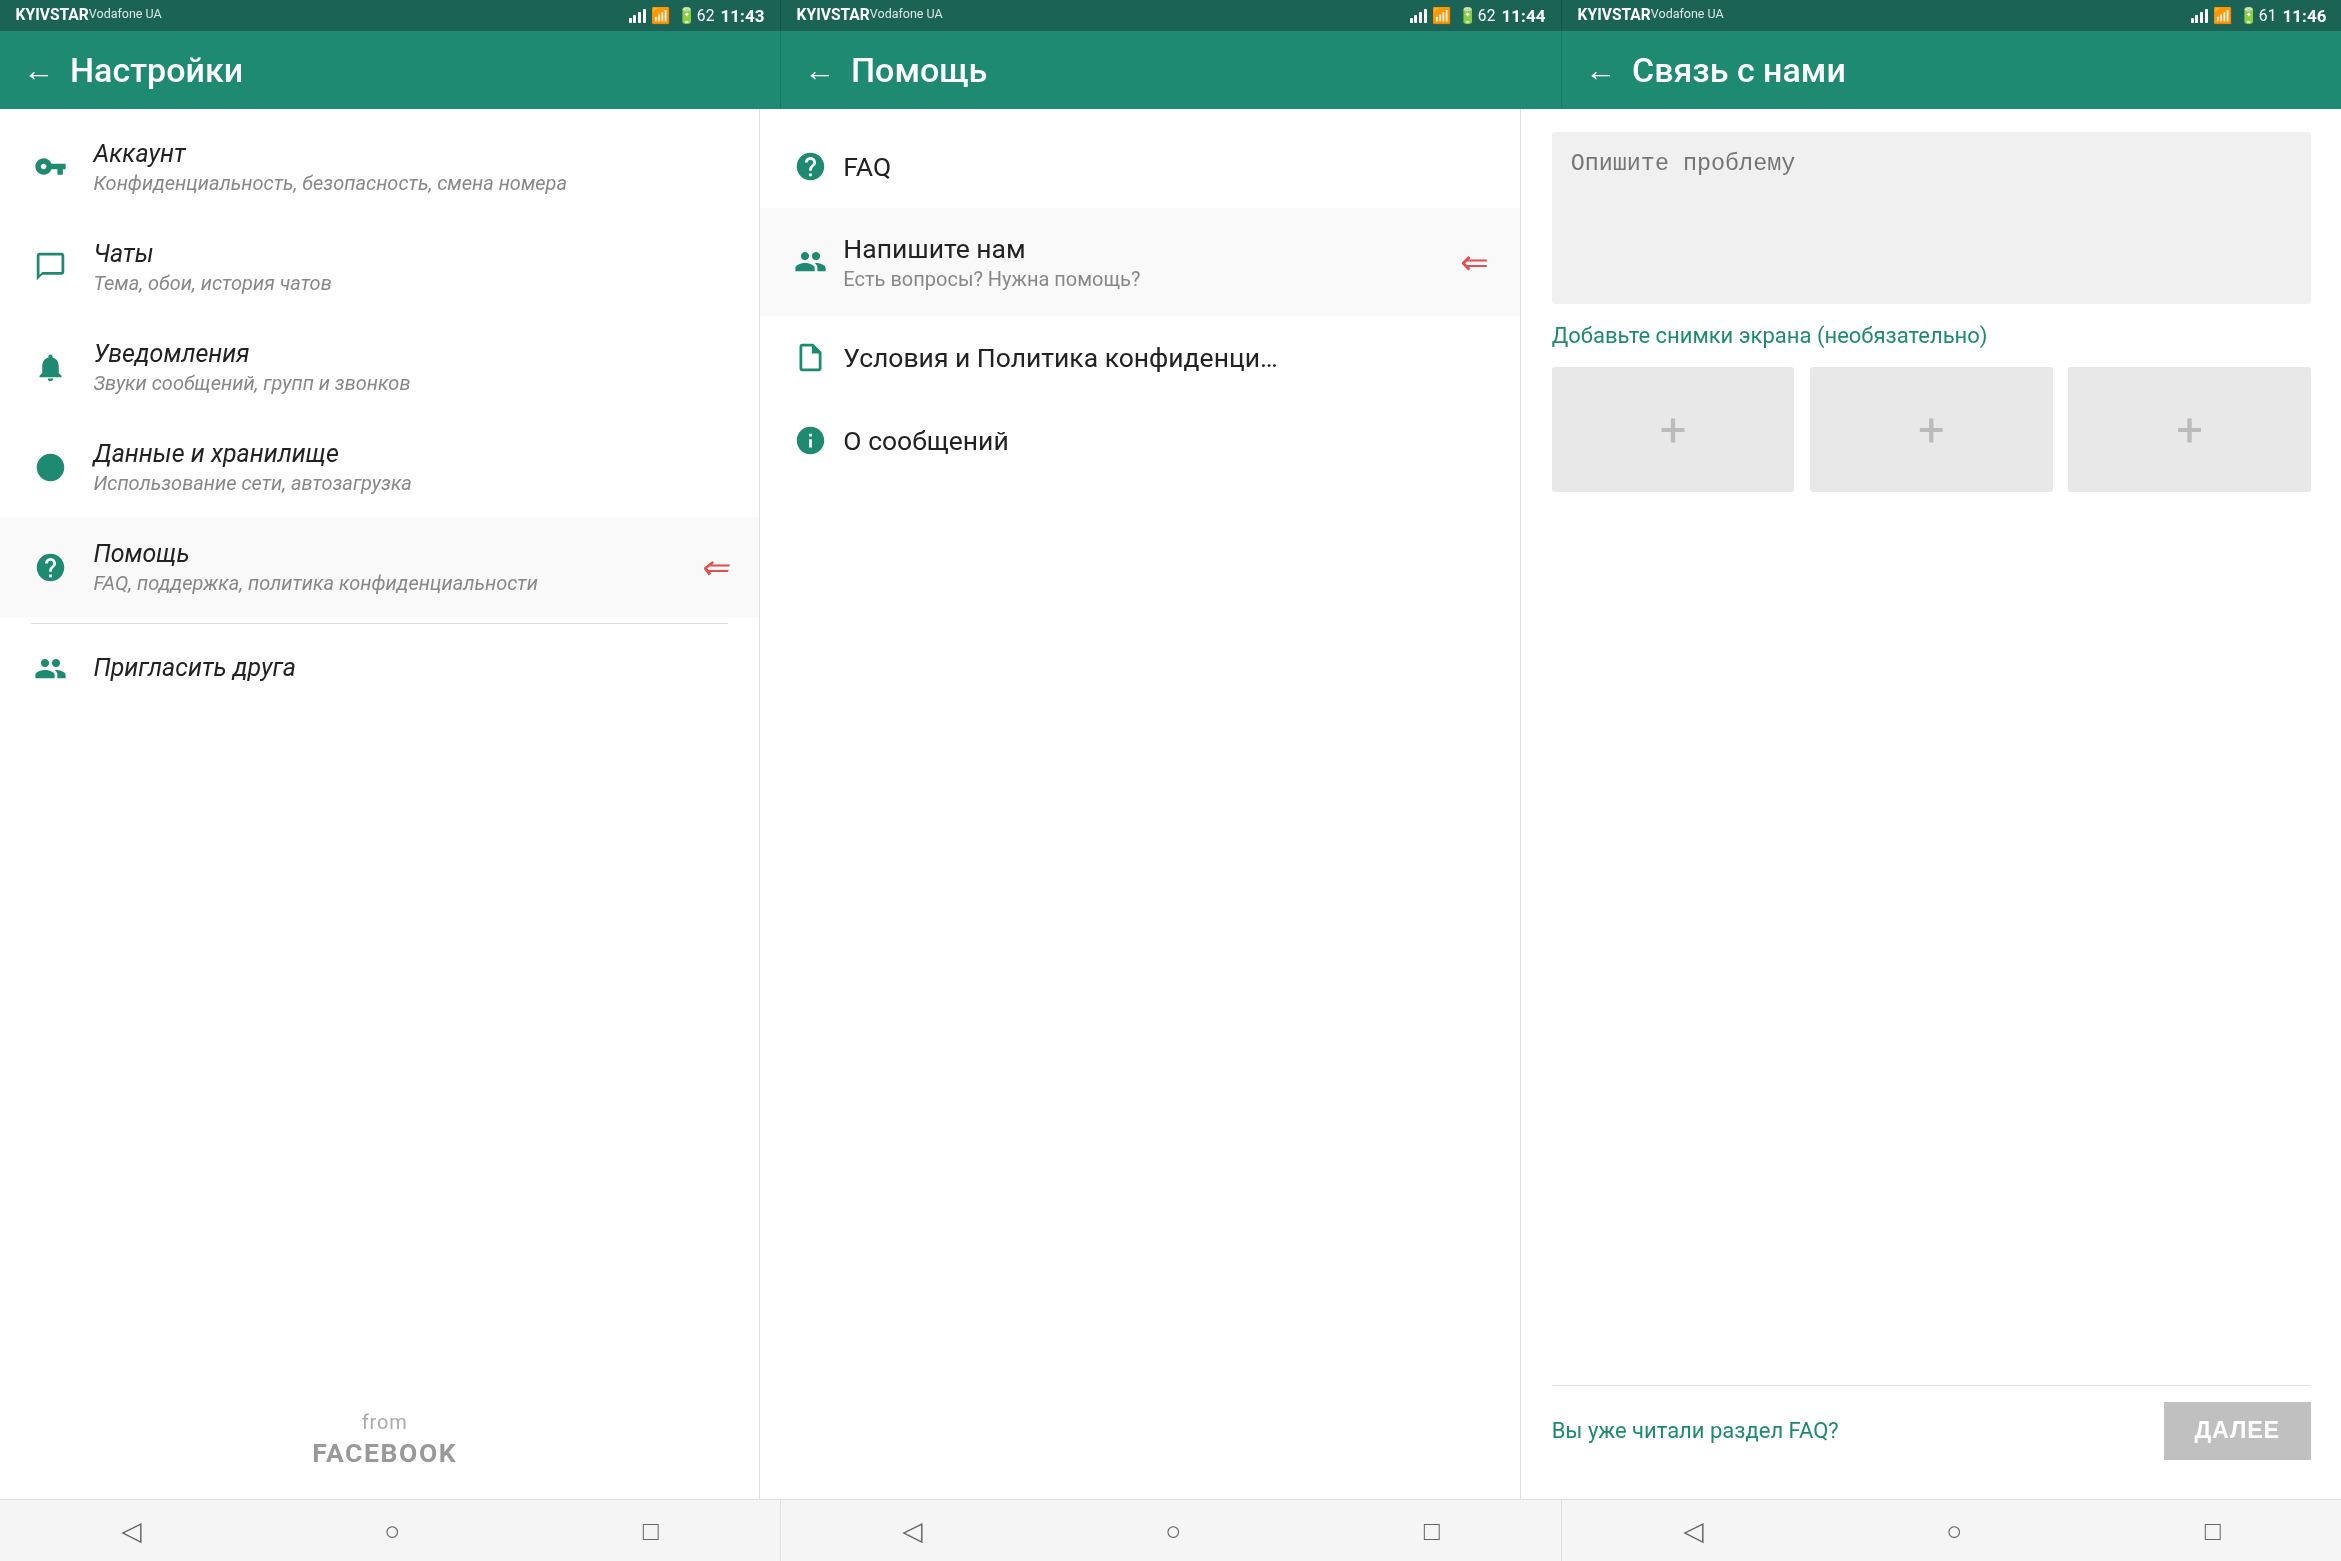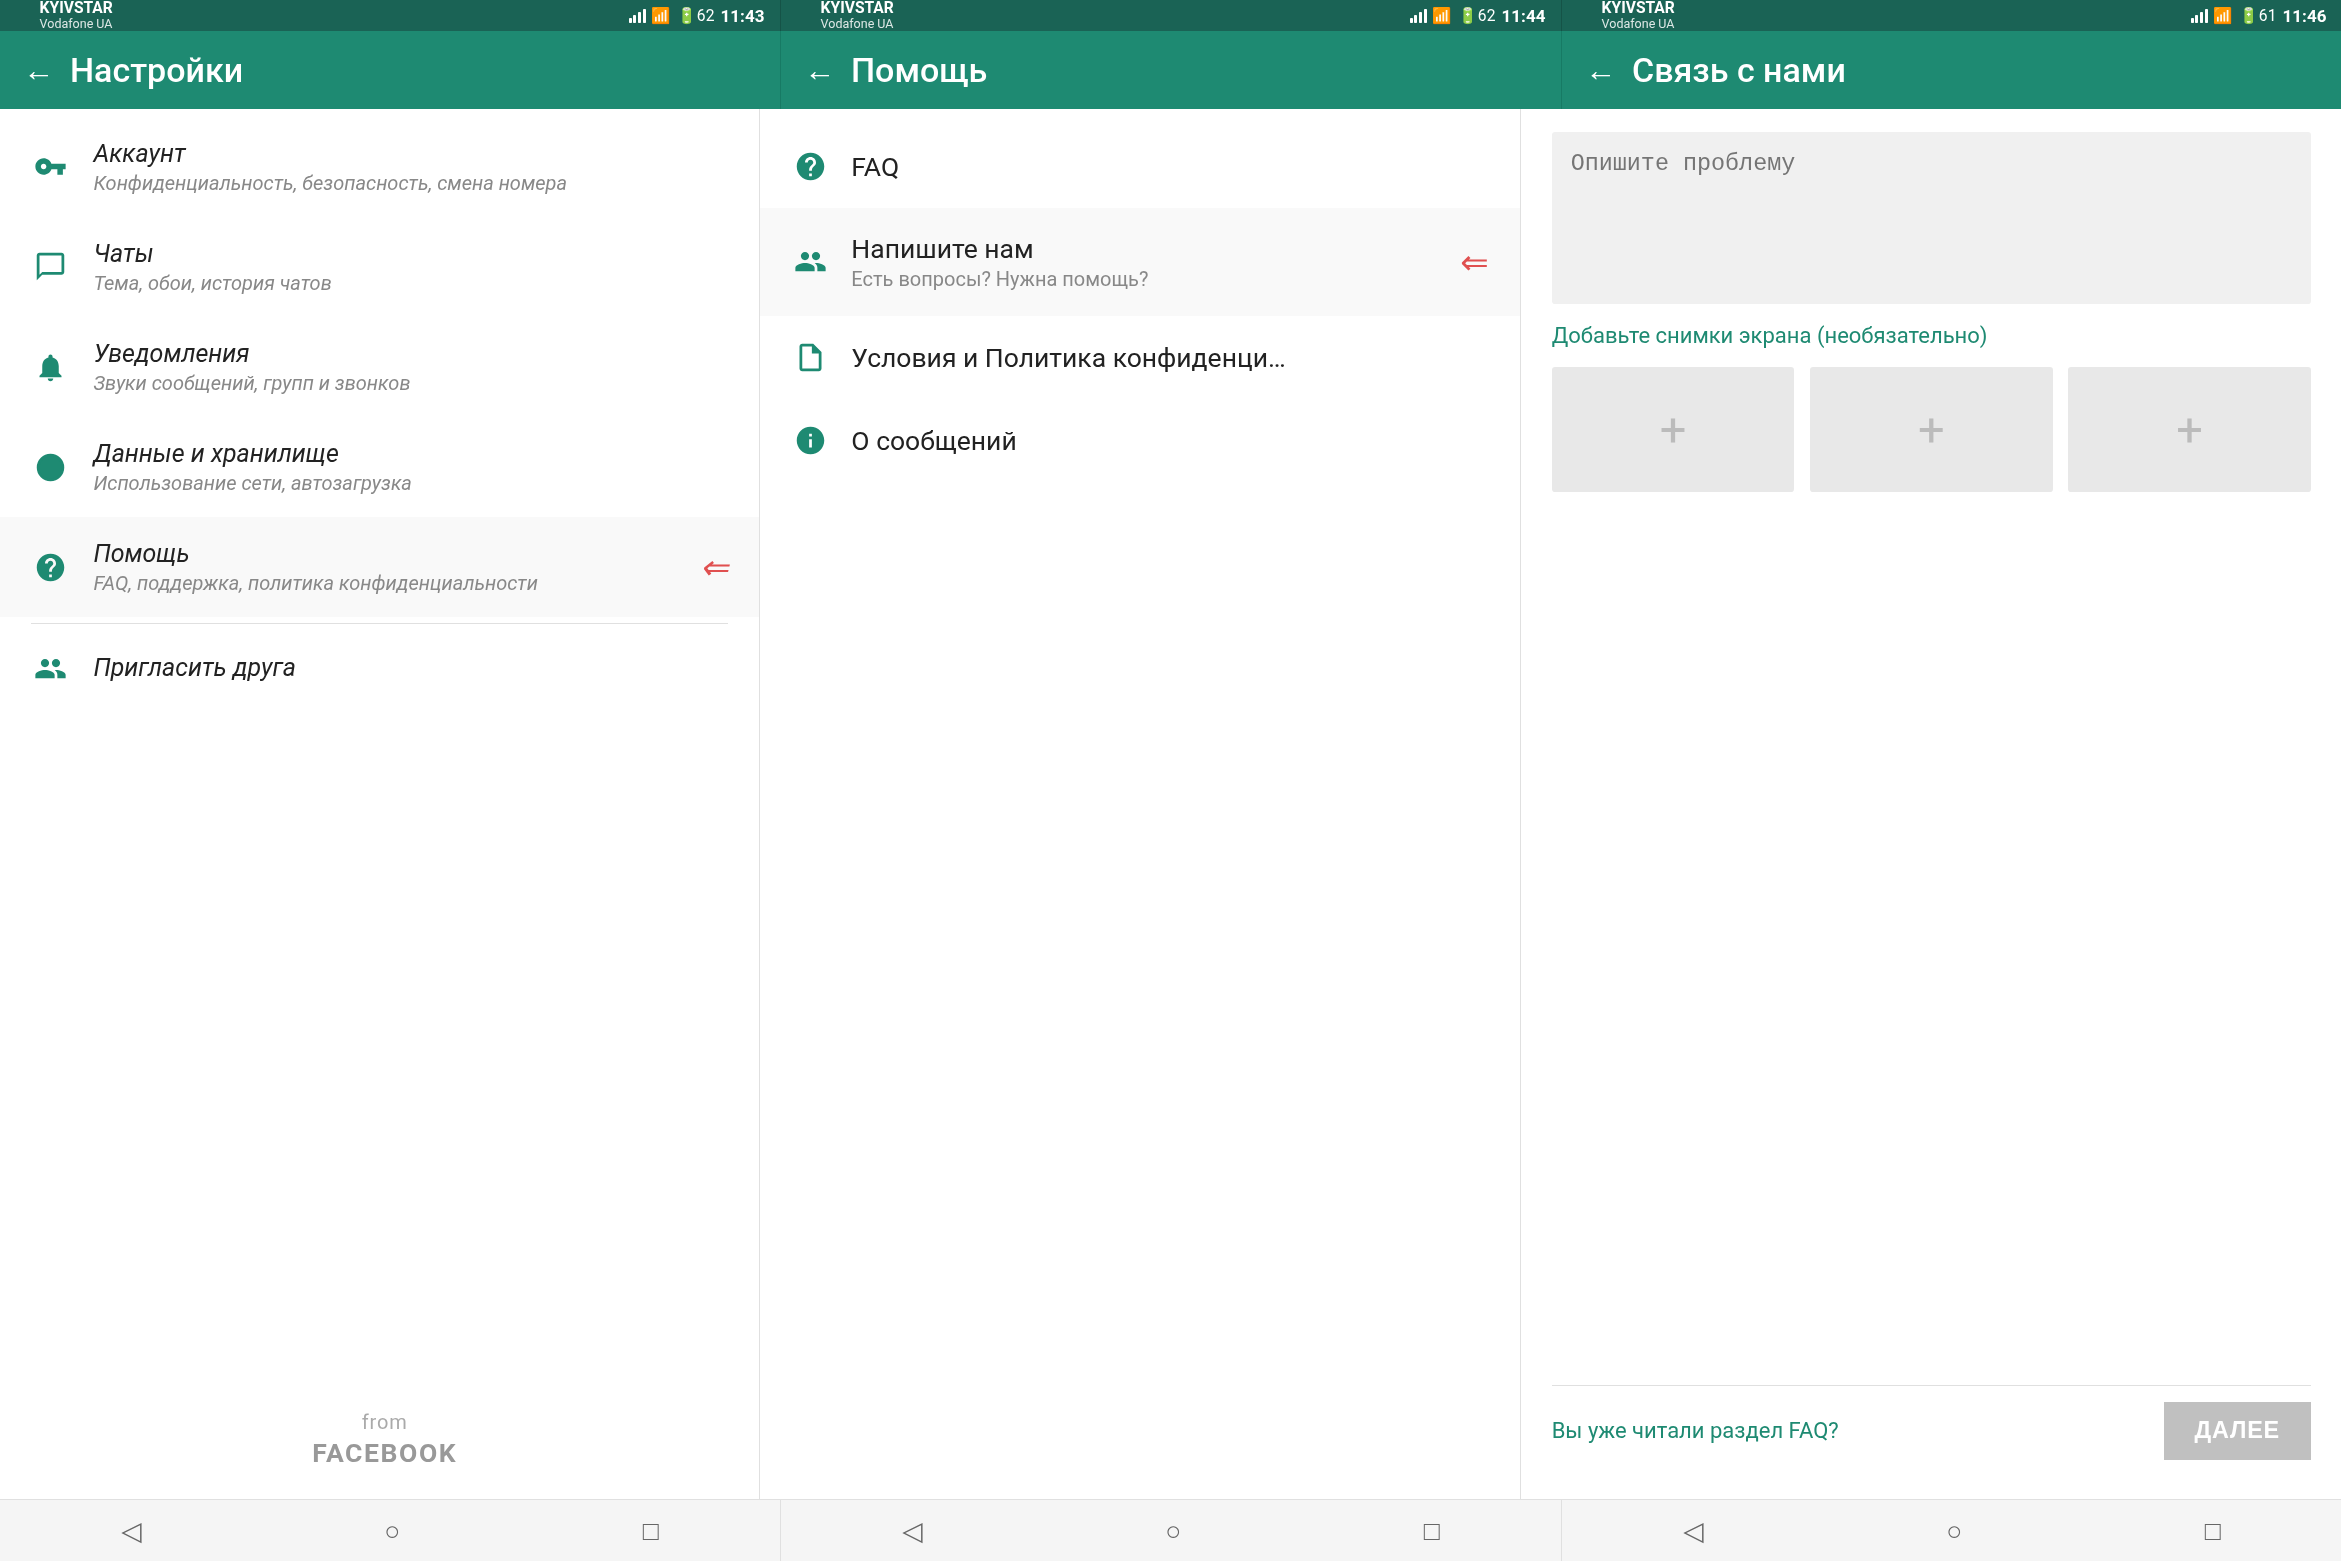--- a/index.html
+++ b/index.html
@@ -23,21 +23,21 @@
       flex: 1;
       display: flex;
       align-items: center;
       justify-content: space-between;
       padding: 0 15.6px;
       color: #fff;
       font-size: 17px;
       border-right: 0.8px solid #155347;
     }
     .status-panel:last-child { border-right: none; }
-    .status-left { display: flex; flex-direction: column; line-height: 1.1; margin-left: 24px; }
+    .status-left { display: flex; flex-direction: row; line-height: 1.1; }
     .status-carrier { font-size: 15.6px; font-weight: bold; }
     .status-sub { font-size: 12.5px; opacity: 0.85; }
     .status-right { display: flex; align-items: center; gap: 6.2px; font-size: 15.6px; }
     .status-time { font-weight: bold; font-size: 17px; }
     .signal-bars { display: flex; align-items: flex-end; gap: 1.6px; height: 14px; }
     .bar { background: #fff; width: 3.1px; border-radius: 0.8px; }
 
     
     .title-bars {
       display: flex;
@@ -149,21 +149,21 @@
       background: #fff;
       display: flex;
       flex-direction: column;
     }
 
     .help-list { padding: 15.6px 0; }
     .help-item {
       display: flex;
       align-items: center;
       padding: 25px 31px;
-      gap: 21px;
+      gap: 13px;
       cursor: pointer;
       position: relative;
     }
     .help-item-icon {
       width: 39px;
       display: flex;
       align-items: center;
       justify-content: center;
       color: #1e8a72;
       font-size: 30px;

